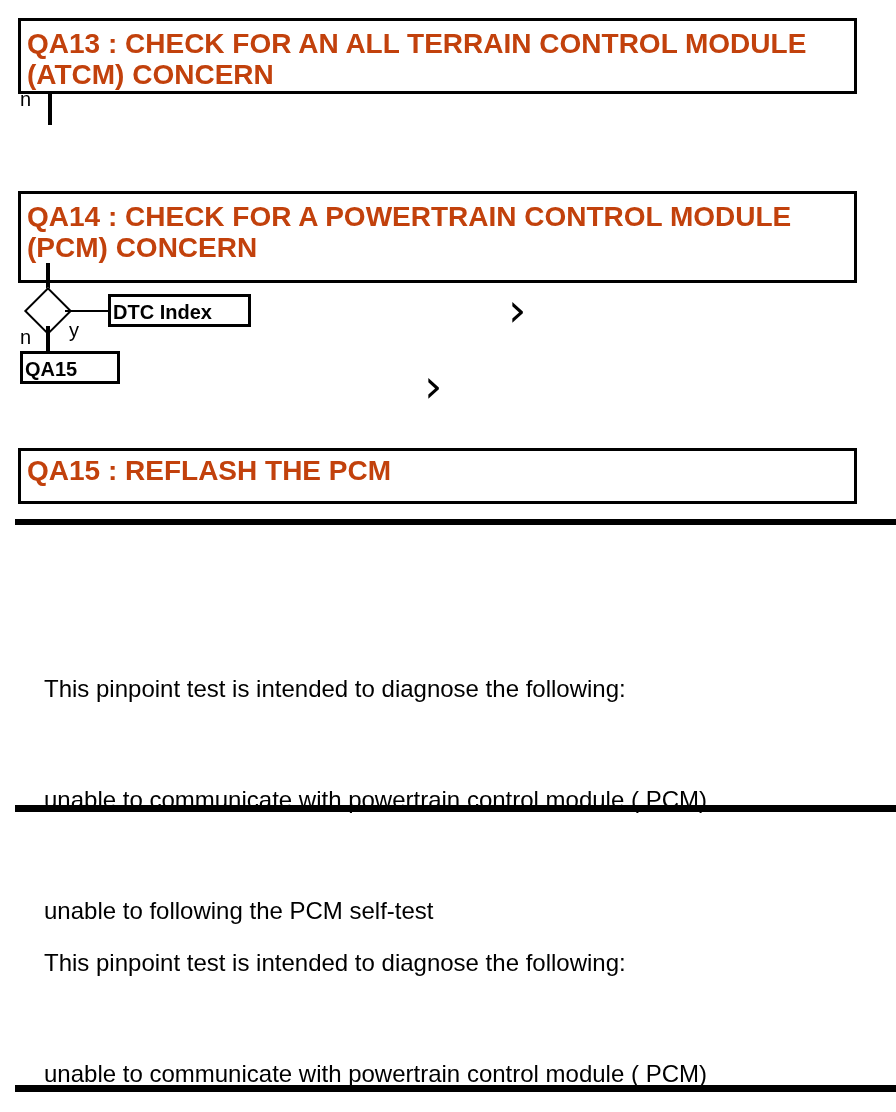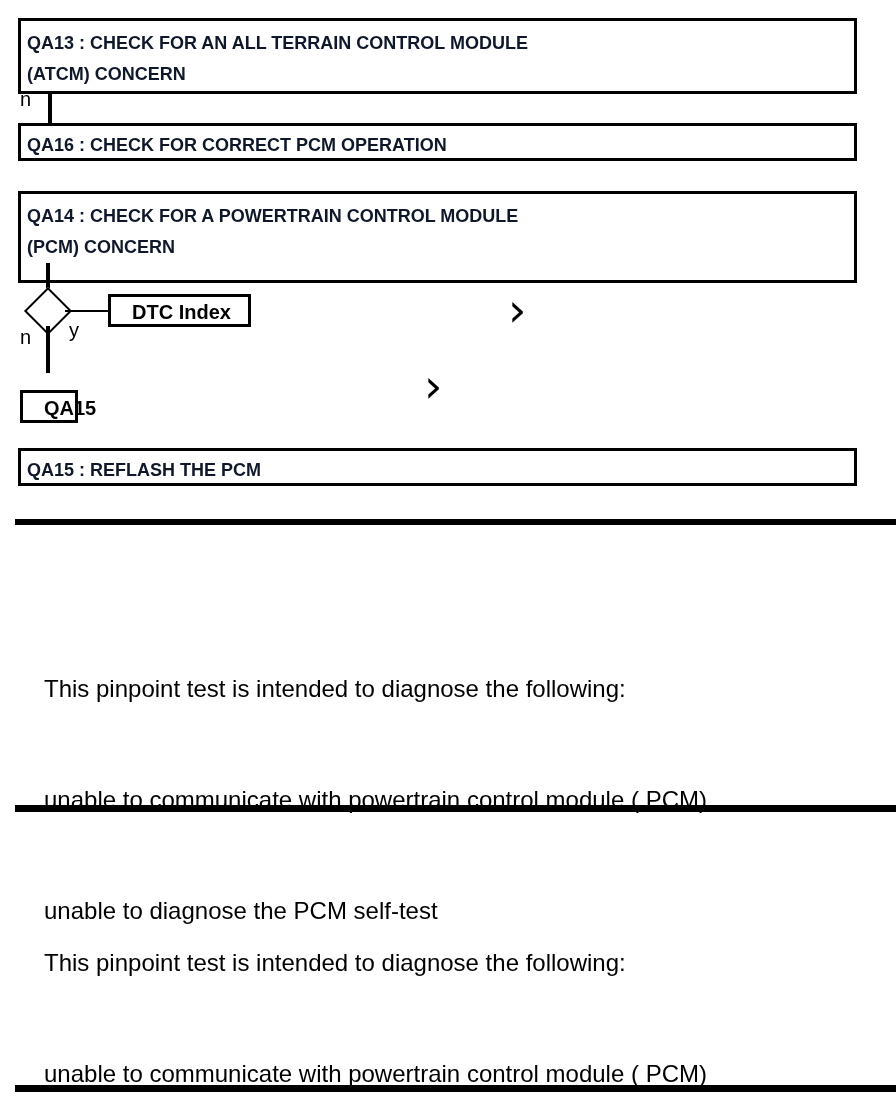--- a/index.html
+++ b/index.html
@@ -20,41 +20,41 @@
     overflow: hidden;
   }
 
   
   .step-box {
     position: absolute;
     box-sizing: border-box;
     border: 3px solid #000000;
     background: #ffffff;
     font-weight: bold;
-    font-size: 18px;
+    font-size: 28px;
     line-height: 31px;
     letter-spacing: 0px;
     padding: 4px 0 0 6px;
     white-space: pre-wrap;
-    color: #0f172a;
+    color: #c2410c;
   }
   .step-box.two-line {
     padding-top: 7px;
   }
 
   
   .mini-box {
     position: absolute;
     box-sizing: border-box;
     border: 3px solid #000000;
     background: #ffffff;
     font-weight: bold;
     font-size: 20px;
     line-height: 26px;
-    padding: 2px 5px 2px 21px;
+    padding: 2px 5px 2px 2px;
     white-space: nowrap;
     color: #000000;
   }
 
   
   .v-line {
     position: absolute;
     background: #000000;
     width: 4px;
   }
@@ -120,50 +120,49 @@
 <body>
 
 <div id="page">
 
   <div class="step-box two-line" style="left:18px; top:18px; width:839px; height:76px;">QA13 : CHECK FOR AN ALL TERRAIN CONTROL MODULE
 (ATCM) CONCERN</div>
 
   <div class="v-line" style="left:48px; top:94px; height:31px;"></div>
   <div class="branch-label" style="left:20px; top:89px;">n</div>
 
-  <div class="step-box" style="left:18px; top:123px; width:839px; height:38px;">QA16 : CHECK FOR CORRECT PCM OPERATION</div>
 
   <div class="step-box two-line" style="left:18px; top:191px; width:839px; height:92px;">QA14 : CHECK FOR A POWERTRAIN CONTROL MODULE
 (PCM) CONCERN</div>
 
   <div class="v-line" style="left:46px; top:263px; height:35px;"></div>
 
   <div class="diamond" style="left:31px; top:294px;"></div>
 
   <div class="h-line" style="left:65px; top:310px; width:45px;"></div>
   <div class="branch-label" style="left:69px; top:320px;">y</div>
 
   <div class="mini-box" style="left:108px; top:294px; width:143px; height:33px;">DTC Index</div>
 
   <div class="v-line" style="left:46px; top:326px; height:47px;"></div>
   <div class="branch-label" style="left:20px; top:327px;">n</div>
 
-  <div class="mini-box" style="left:20px; top:390px; width:58px; height:33px;">QA15</div>
+  <div class="mini-box" style="left:20px; top:351px; width:100px; height:33px;">QA15</div>
 
   <div class="chevron" style="left:508px; top:287px;">›</div>
   <div class="chevron" style="left:424px; top:363px;">›</div>
 
-  <div class="step-box" style="left:18px; top:448px; width:839px; height:38px;">QA15 : REFLASH THE PCM</div>
+  <div class="step-box" style="left:18px; top:448px; width:839px; height:56px;">QA15 : REFLASH THE PCM</div>
 
   <div class="rule" style="left:15px; top:519px; width:881px; height:6px;"></div>
 
   <div class="prose-block" style="left:17px; top:596px; width:862px;">
     <span class="prose-line">This pinpoint test is intended to diagnose the following:</span>
     <span class="prose-line">unable to communicate with powertrain control module ( PCM)</span>
-    <span class="prose-line">unable to diagnose the PCM self-test</span>
+    <span class="prose-line">unable to following the PCM self-test</span>
     
   </div>
 
   <div class="rule" style="left:15px; top:805px; width:881px; height:7px;"></div>
 
   <div class="prose-block" style="left:17px; top:870px; width:862px;">
     <span class="prose-line">This pinpoint test is intended to diagnose the following:</span>
     <span class="prose-line">unable to communicate with powertrain control module ( PCM)</span>
     
     

